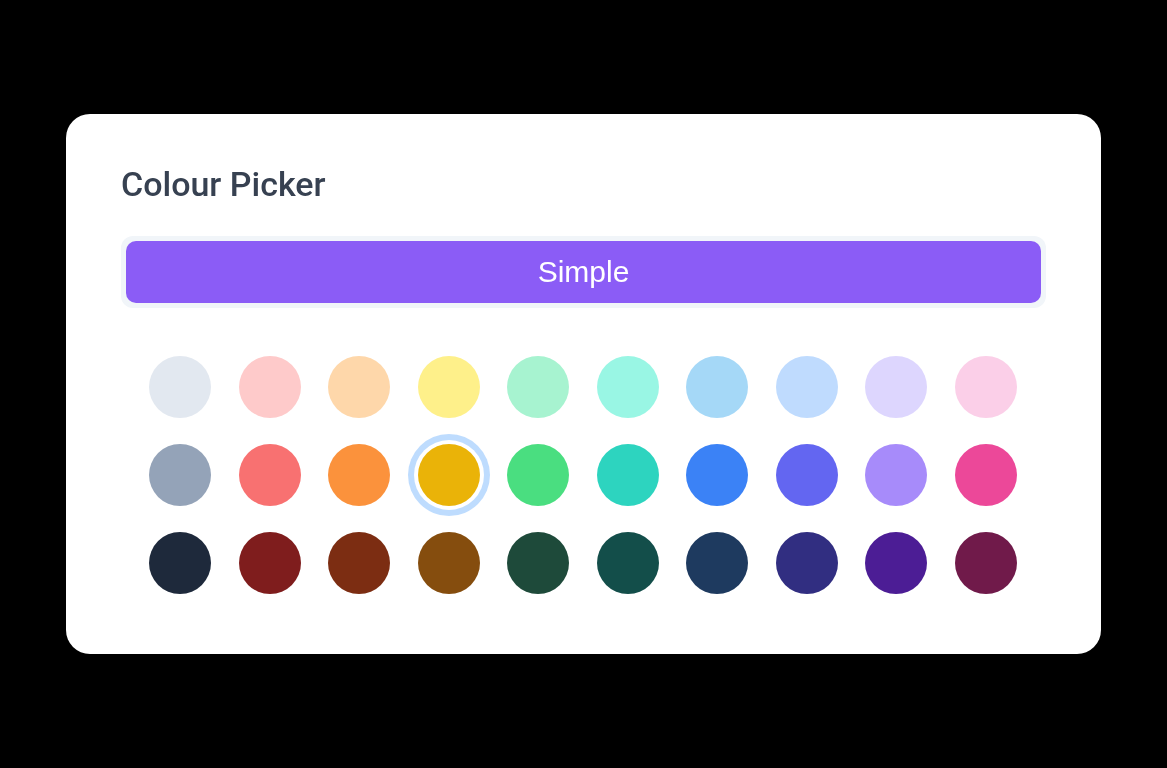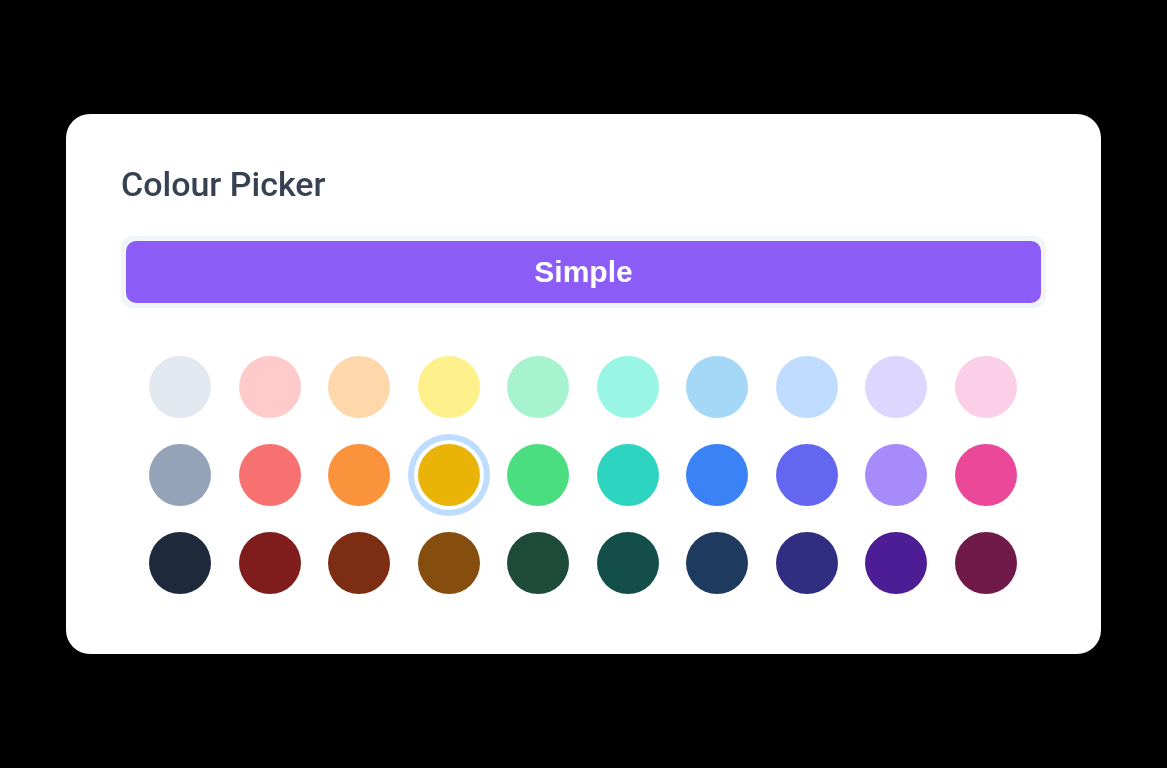--- a/index.html
+++ b/index.html
@@ -40,21 +40,21 @@
       padding: 5px;
       margin-bottom: 48px;
       gap: 4px;
     }
     
     .tab {
       flex: 1;
       padding: 14px 0;
       text-align: center;
       font-size: 30px;
-      font-weight: 700;
+      font-weight: 400;
       border-radius: 10px;
       cursor: pointer;
       border: none;
       background: transparent;
       color: #374151;
     }
     
     .tab.active {
       background: #8b5cf6;
       color: #ffffff;

